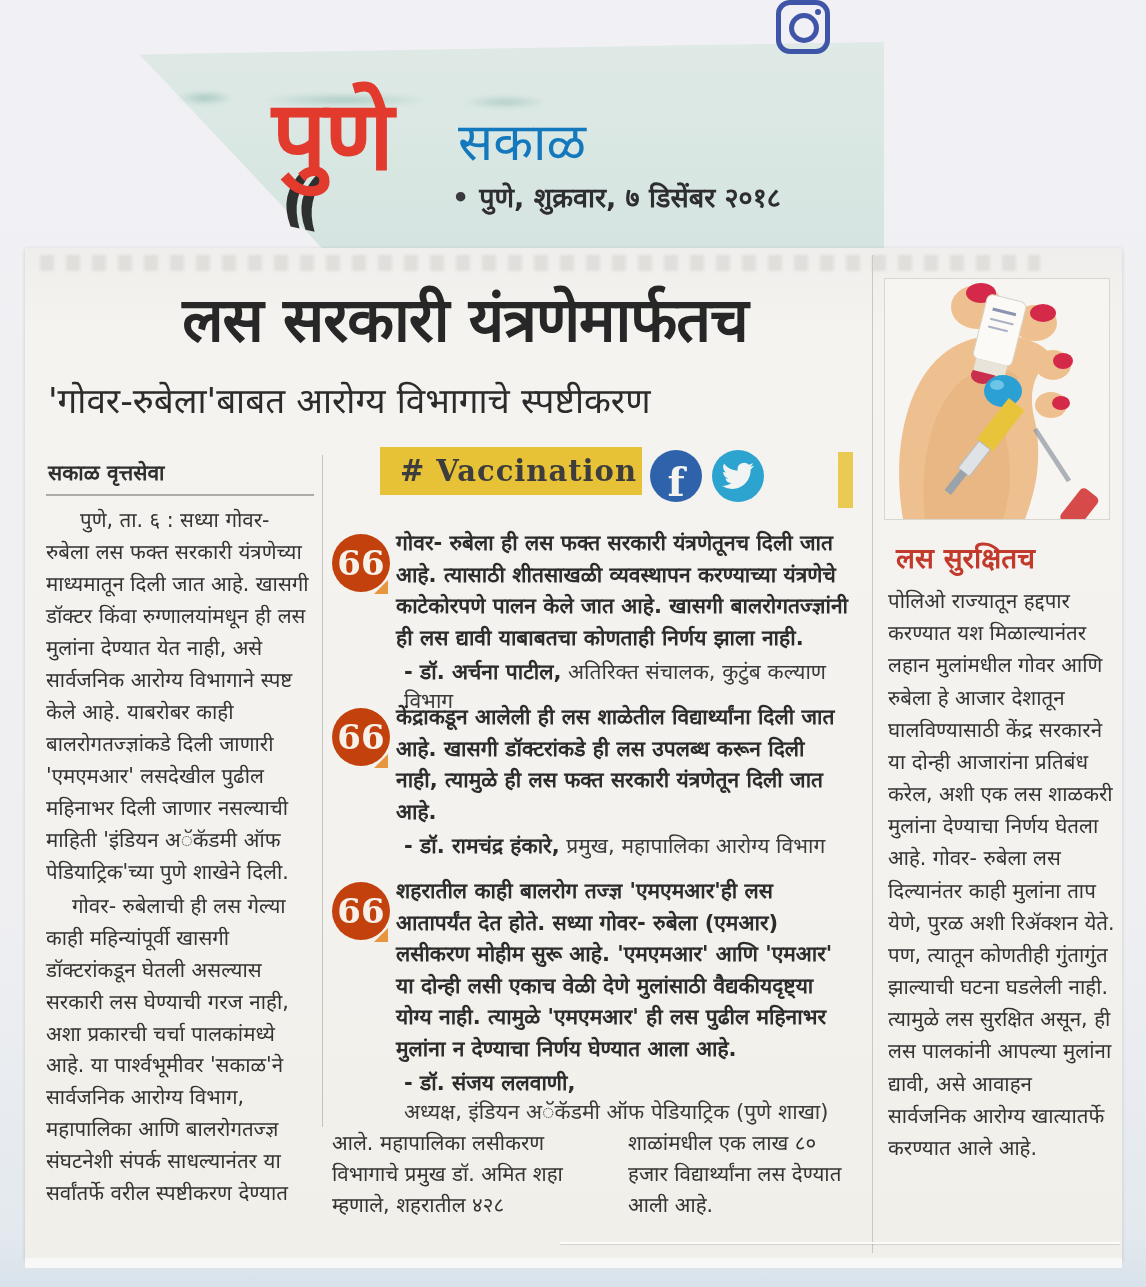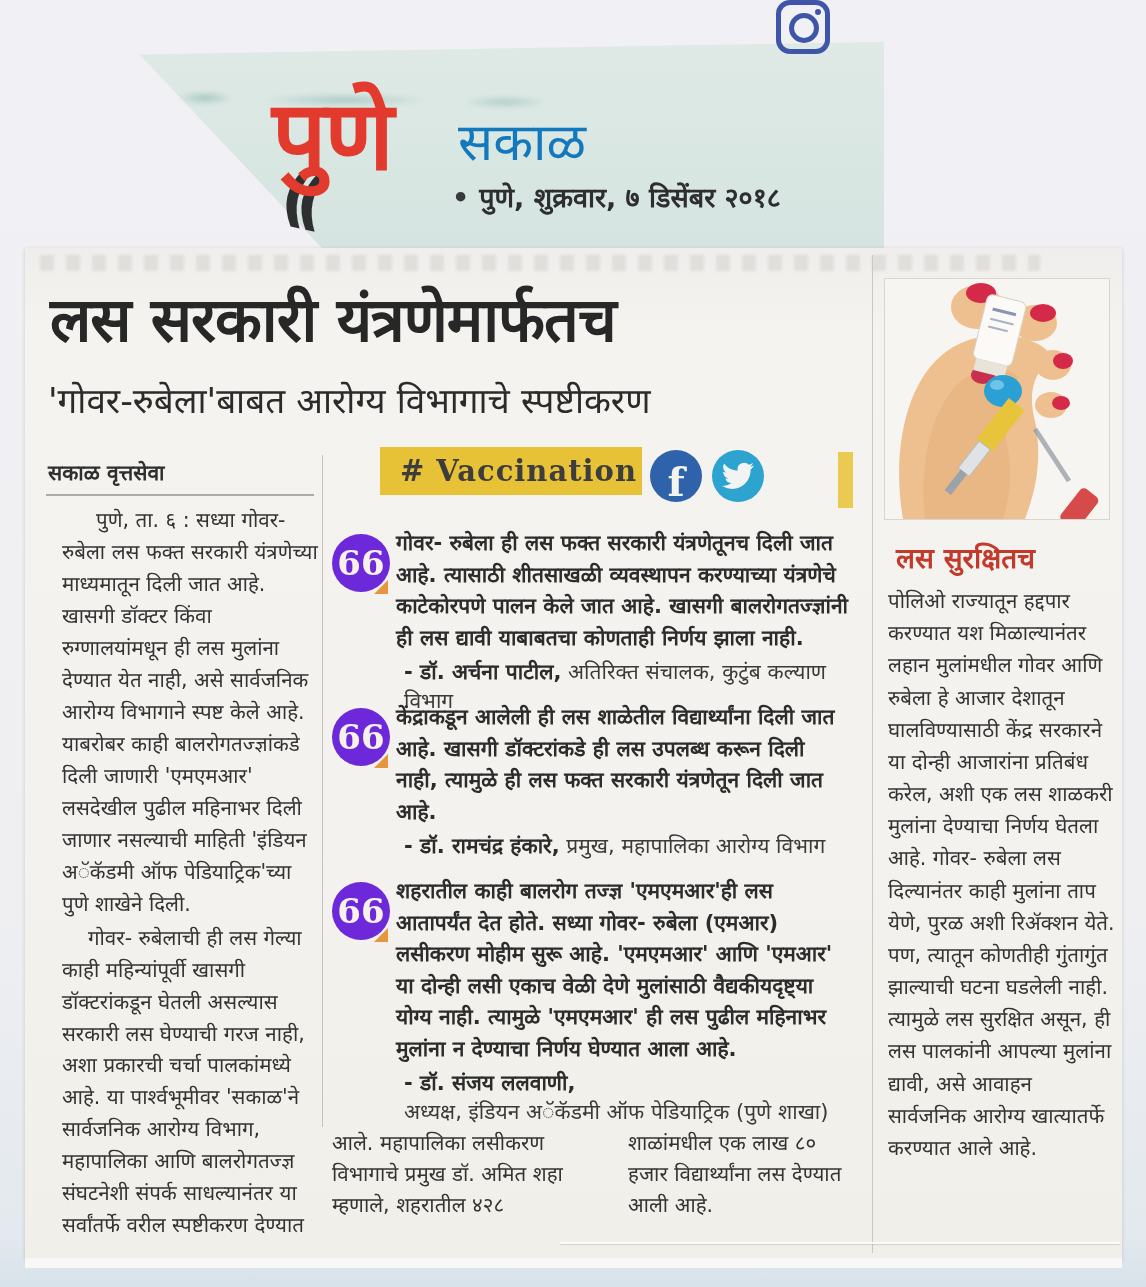--- a/index.html
+++ b/index.html
@@ -48,21 +48,21 @@
     box-shadow:0 1px 4px rgba(0,0,0,.15);
   }
   .sheet-ghost-top{
     left:40px;top:255px;width:1000px;height:16px;
     background:repeating-linear-gradient(90deg,rgba(110,110,100,.18) 0 14px,transparent 14px 26px);
     filter:blur(1.5px);opacity:.7;
   }
 
   .headline{
     left:50px;top:286px;width:830px;font-size:61px;line-height:1.12;
-    font-weight:700;color:#272727;letter-spacing:-1px;
+    font-weight:700;color:#272727;letter-spacing:-1px;text-align:center;
   }
   .subheadline{
     left:48px;top:380px;width:830px;font-size:35px;line-height:1.2;
     font-weight:400;color:#2b2b2b;
   }
 
   .byline{left:48px;top:458px;font-size:21px;font-weight:700;color:#2f2f2f;}
   .byline-rule{left:46px;top:494px;width:268px;height:2px;background:#9a9a96;opacity:.8;}
 
   .hashtag-band{
@@ -84,29 +84,29 @@
     border:5px solid #3f56a8;border-radius:50%;}
   .ig .dot{position:absolute;right:4px;top:4px;width:6px;height:6px;
     border-radius:50%;background:#3f56a8;}
   .yellow-bar{left:838px;top:452px;width:15px;height:56px;background:#e8c236;opacity:.85;}
 
   
   .vsep1{left:322px;top:455px;width:1px;height:672px;background:#c3c3bd;}
   .vsep2{left:872px;top:255px;width:1px;height:998px;background:#c9c8c2;}
 
   .leftcol{left:46px;top:505px;width:272px;font-size:20.5px;line-height:1.56;color:#333;}
-  .leftcol p{margin:0 0 2px 16px;}
+  .leftcol p{margin:0 0 2px 0;}
   .leftcol p.p1{text-indent:34px;}
   .leftcol p.p2{text-indent:26px;}
 
   .quote-block{left:332px;width:528px;}
   .q1{top:528px;} .q2{top:702px;} .q3{top:876px;}
   .quote-icon{
     position:absolute;left:0;top:6px;width:58px;height:58px;border-radius:50%;
-    background:#6d28d9;color:#f6f2ea;display:flex;align-items:center;justify-content:center;
+    background:#c2410c;color:#f6f2ea;display:flex;align-items:center;justify-content:center;
     font-size:34px;font-weight:700;font-family:"DejaVu Serif","Liberation Serif",serif;
   }
   .quote-icon:after{
     content:"";position:absolute;right:2px;bottom:-2px;width:14px;height:14px;
     background:#e89540;clip-path:polygon(0 0,100% 0,100% 100%);transform:rotate(90deg);
   }
   .quote-text{
     margin-left:64px;width:456px;font-size:21px;line-height:1.5;
     font-weight:700;color:#2c2c2c;
   }

